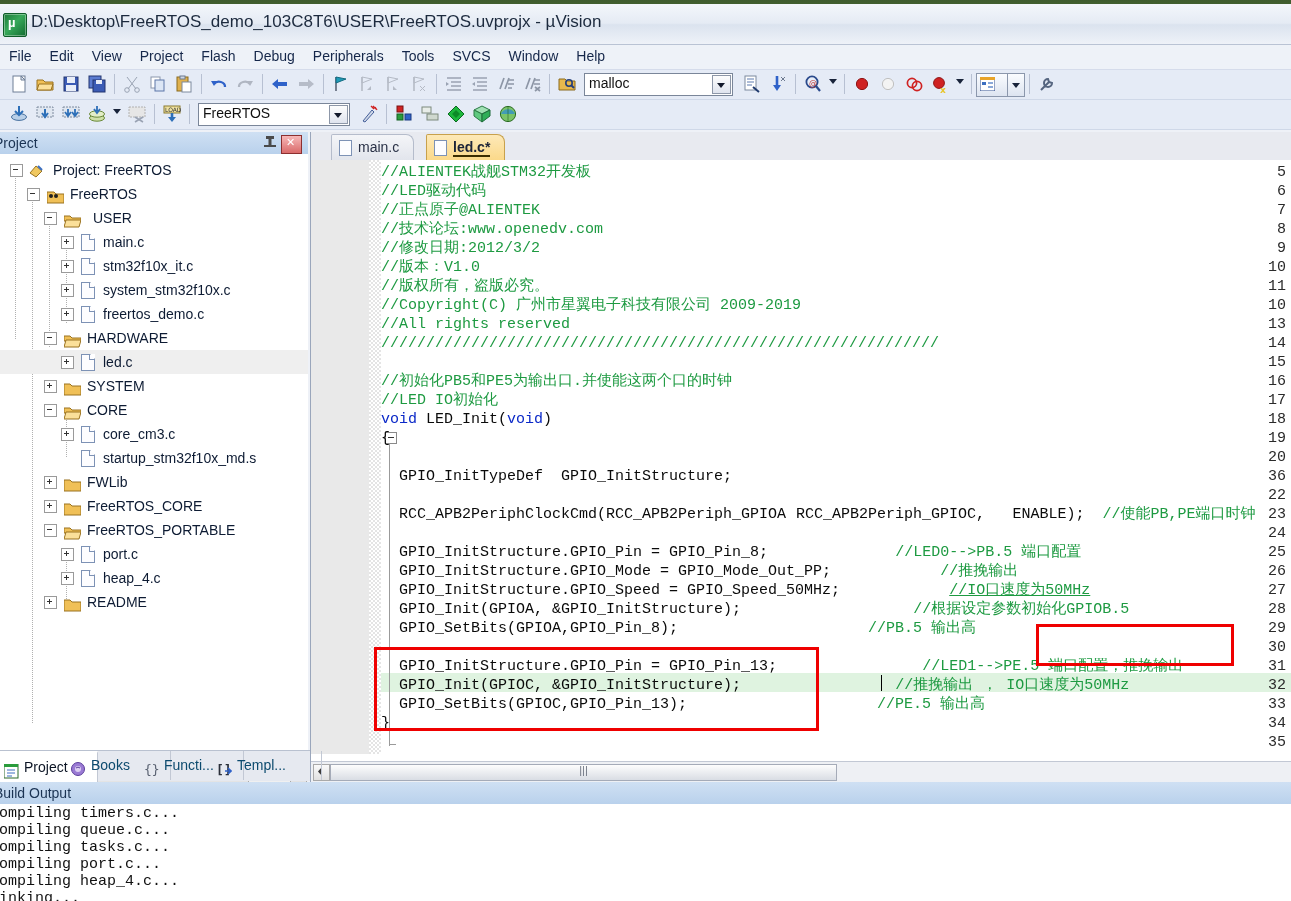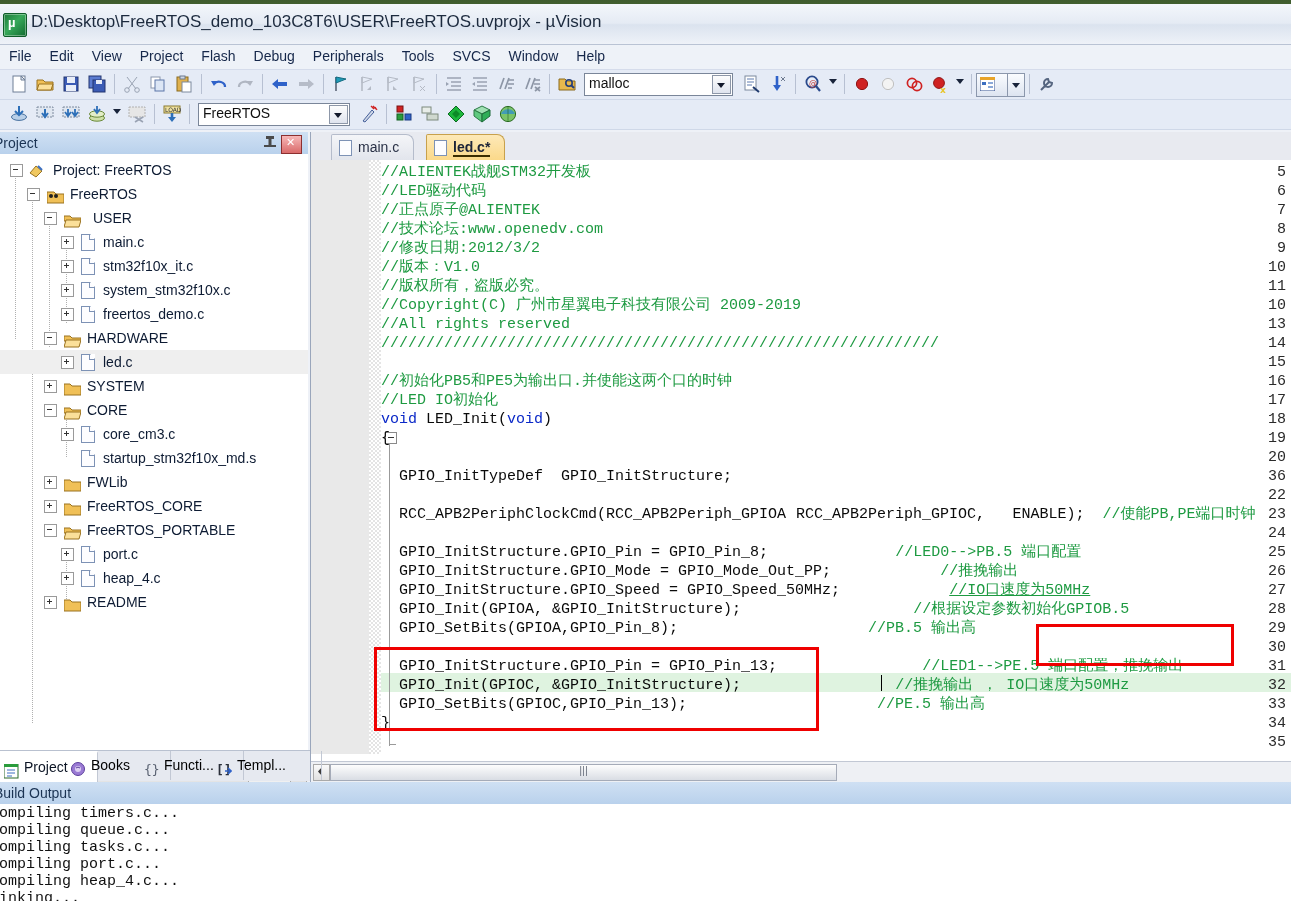--- a/index.html
+++ b/index.html
@@ -143,21 +143,21 @@
     background:linear-gradient(to bottom,#fafafa,#e0e0e0);border:1px solid #a9a9a9;}
   #ed-hs-thumb{position:absolute;left:19px;top:2px;width:505px;height:15px;
     background:linear-gradient(to bottom,#fdfdfd,#d9dde4);border:1px solid #a5abb8;}
   #ed-hs-thumb:after{content:"|||";position:absolute;left:50%;top:-1px;
     transform:translateX(-50%);color:#6f7582;font-size:11px;letter-spacing:0;}
 
   
   #pane-tabs{position:absolute;left:0;top:746px;width:310px;height:30px;
     background:#e6e9f0;border-top:1px solid #b9c1d0;}
   .ptab{position:absolute;top:0;height:29px;line-height:29px;padding:0 7px 0 24px;
-    font-size:14px;font-family:"Liberation Sans",sans-serif;color:#000000;
+    font-size:14px;font-family:"Liberation Sans",sans-serif;color:#0c4a6e;
     border-right:1px solid #c2c8d4;}
   .ptab.sel{background:#fff;color:#0b1424;border-top:2px solid #fff;font-weight:normal;}
   .ptab .pic{position:absolute;left:4px;top:7px;width:15px;height:15px;}
 
   
   #buildout{position:absolute;left:0;top:778px;width:1291px;height:123px;background:#fff;}
   #bo-header{position:relative;height:22px;
     background:linear-gradient(to bottom,#cfe0f3,#b9d1ec);border-bottom:1px solid #8fb2d6;}
   #bo-header .ttl{position:absolute;left:-6px;top:3px;font-size:14px;color:#1b3353;}
   #bo-body{position:absolute;left:0;top:22px;width:1291px;height:101px;background:#fff;

